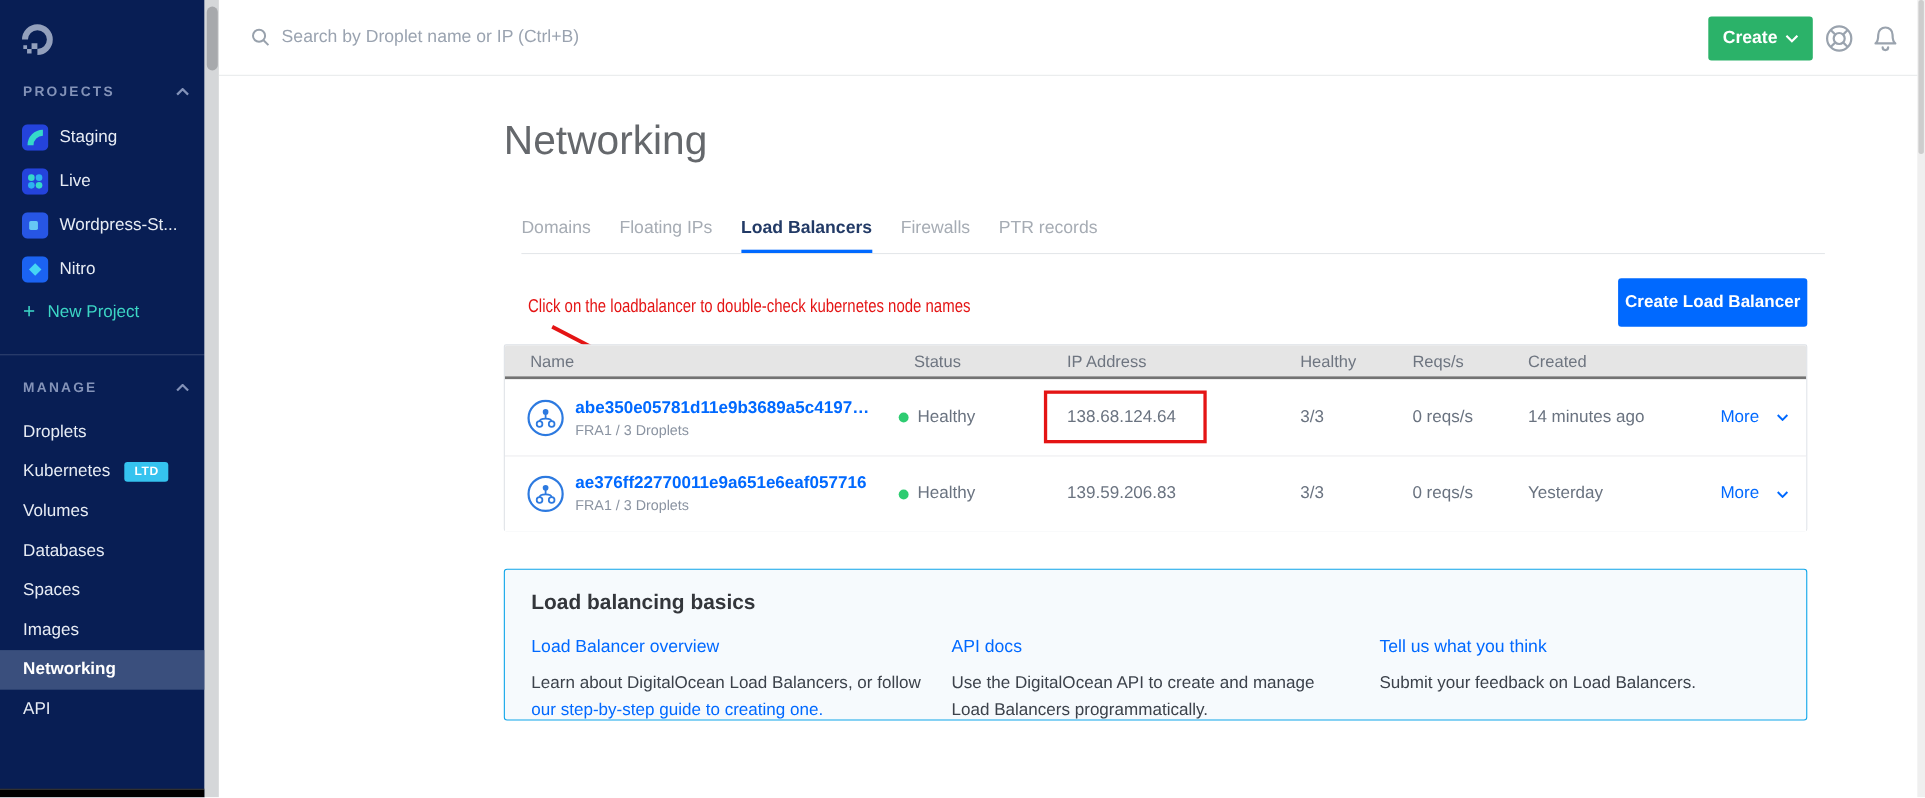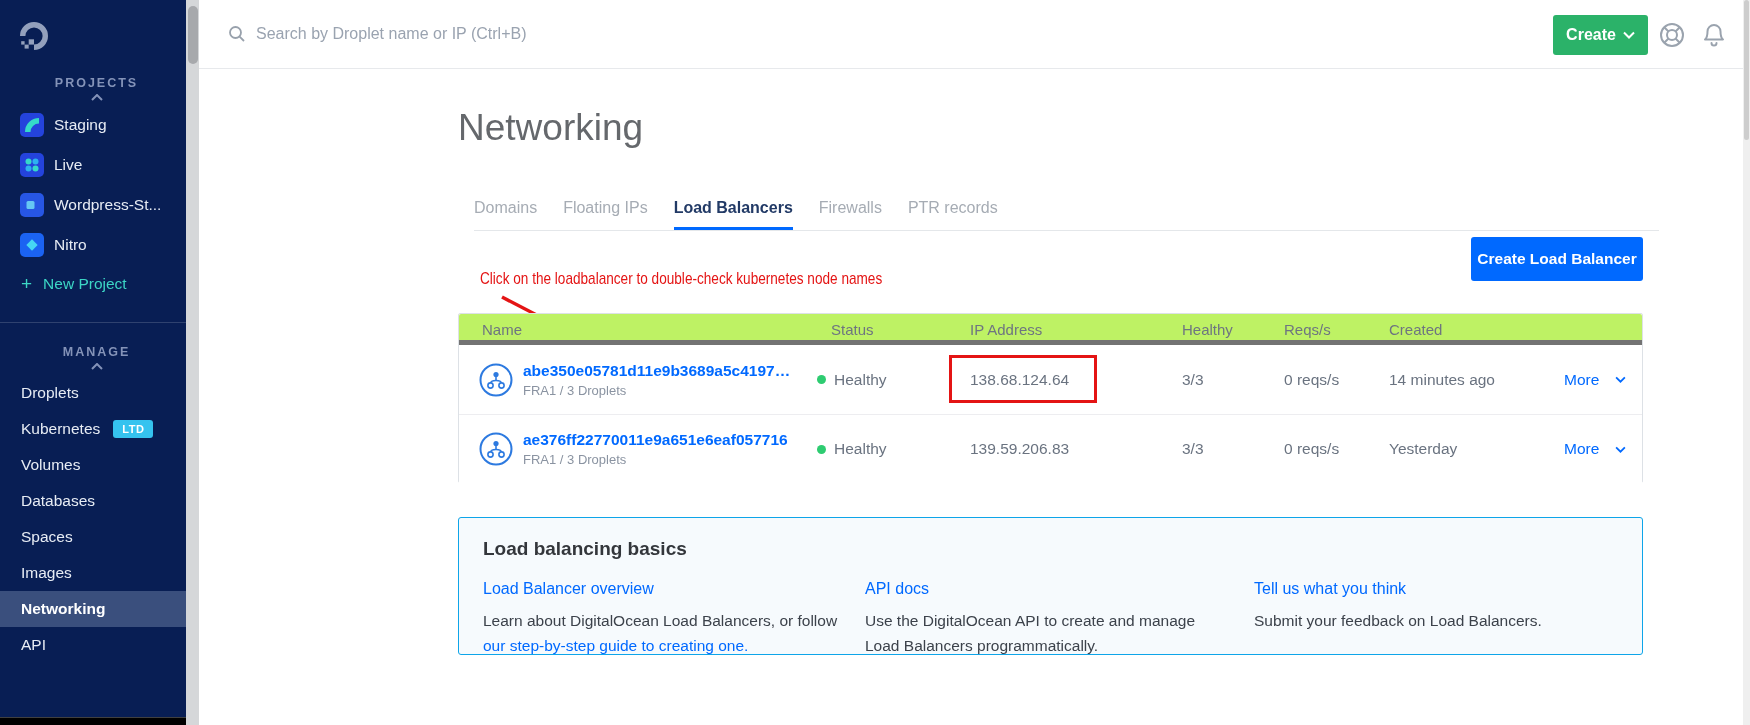--- a/index.html
+++ b/index.html
@@ -4,21 +4,21 @@
 <style>
   * { margin:0; padding:0; box-sizing:border-box; }
   html,body { width:1750px; height:725px; overflow:hidden; background:#fff;
     font-family:"Liberation Sans", sans-serif; }
   .stage { position:relative; width:1750px; height:725px; background:#fff; overflow:hidden; }
 
   
   .sidebar { position:absolute; left:0; top:0; width:186px; height:725px; background:#081e54; }
   .sb-logo { position:absolute; left:17px; top:19px; }
   .sb-header { position:absolute; left:21px; right:14px; display:flex; align-items:center; justify-content:space-between;
-    color:#8493b8; font-size:12.5px; font-weight:bold; letter-spacing:2px; cursor:pointer;flex-direction:column; }
+    color:#8493b8; font-size:12.5px; font-weight:bold; letter-spacing:2px; cursor:pointer; }
   .hdr-projects { top:76px; }
   .hdr-manage { top:345px; }
   .sb-plist { position:absolute; left:0; top:105px; width:186px; }
   .sb-pitem { height:40px; display:flex; align-items:center; padding-left:20px; cursor:pointer;
     color:#e7ecf4; font-size:15.5px; }
   .sb-pitem .picon { width:24px; height:24px; border-radius:5px; margin-right:10px; flex:0 0 auto; }
   .sb-newproj { position:absolute; left:0; top:265px; width:186px; height:38px; display:flex; align-items:center;
     padding-left:21px; color:#3cd6c5; font-size:15.5px; cursor:pointer; }
   .sb-newproj .plus { font-size:19px; margin-right:11px; font-weight:400; }
   .sb-divider { position:absolute; left:0; top:322px; width:186px; height:1px; background:rgba(255,255,255,0.16); }
@@ -62,28 +62,28 @@
 
   .tabs { position:absolute; left:16px; top:118px; width:1185px; height:44px; border-bottom:1px solid #e4e7ea;
     display:flex; gap:26px; }
   .tab { font-size:16px; color:#a6acb4; padding:12px 0 13px 0; cursor:pointer; }
   .tab.active { color:#223a66; font-weight:bold; border-bottom:3px solid #0069ff; }
 
   .annotation { position:absolute; left:22px; top:200px; color:#e41414; font-size:17px;
     transform:scaleX(0.80); transform-origin:left center; white-space:nowrap; }
   .arrow-svg { position:absolute; left:20px; top:212px; pointer-events:none; }
 
-  .btn-create-lb { position:absolute; left:1013px; top:168px; width:172px; height:44px; background:#0069ff;
+  .btn-create-lb { position:absolute; left:1013px; top:184px; width:172px; height:44px; background:#0069ff;
     border:none; border-radius:3px; color:#fff; font-size:15.5px; font-weight:600; cursor:pointer;
     font-family:"Liberation Sans", sans-serif; }
 
   
   .lb-card { position:absolute; left:0; top:244px; width:1185px; height:170px; background:#fff;
     border:1px solid #dde1e6; border-radius:2px; }
-  .lb-head { position:relative; height:31px; background:#bef264; border-bottom:5px solid #737373;
+  .lb-head { position:relative; height:31px; background:#e5e5e5; border-bottom:3px solid #737373;
     border-radius:2px 2px 0 0; }
   .hcell { position:absolute; top:0; line-height:31px; font-size:15px; color:#6e7580; }
   .c-name { left:23px; } .c-status { left:372px; } .c-ip { left:511px; }
   .c-healthy { left:723px; } .c-reqs { left:825px; } .c-created { left:930px; }
   .lb-row { position:relative; height:69px; cursor:pointer; background:#fff; }
   .lb-row + .lb-row { border-top:1px solid #ededf0; }
   .cell { position:absolute; top:50%; transform:translateY(-50%); font-size:15.5px; color:#6a7380; }
   .cell.icon-cell { left:20px; width:34px; height:34px; }
   .cell.name-cell { left:64px; }
   .row-name { font-size:15.5px; font-weight:bold; color:#0069ff; cursor:pointer; }

